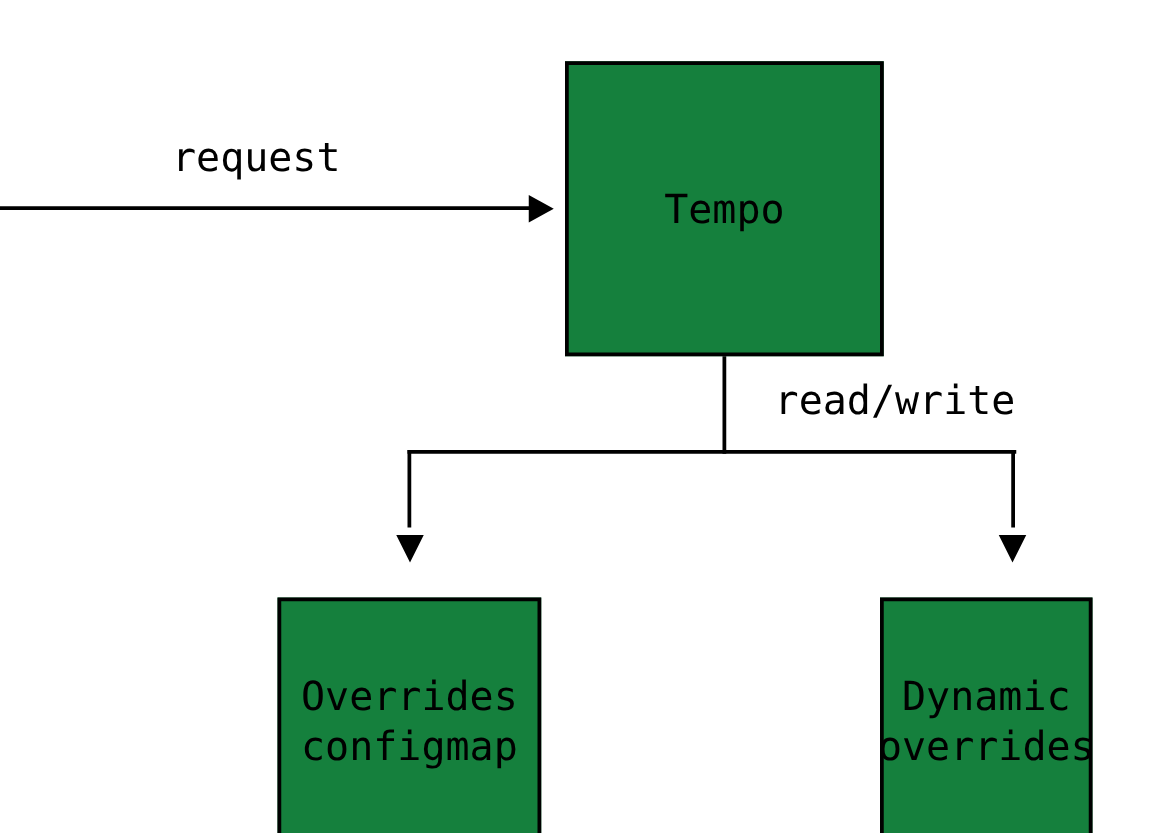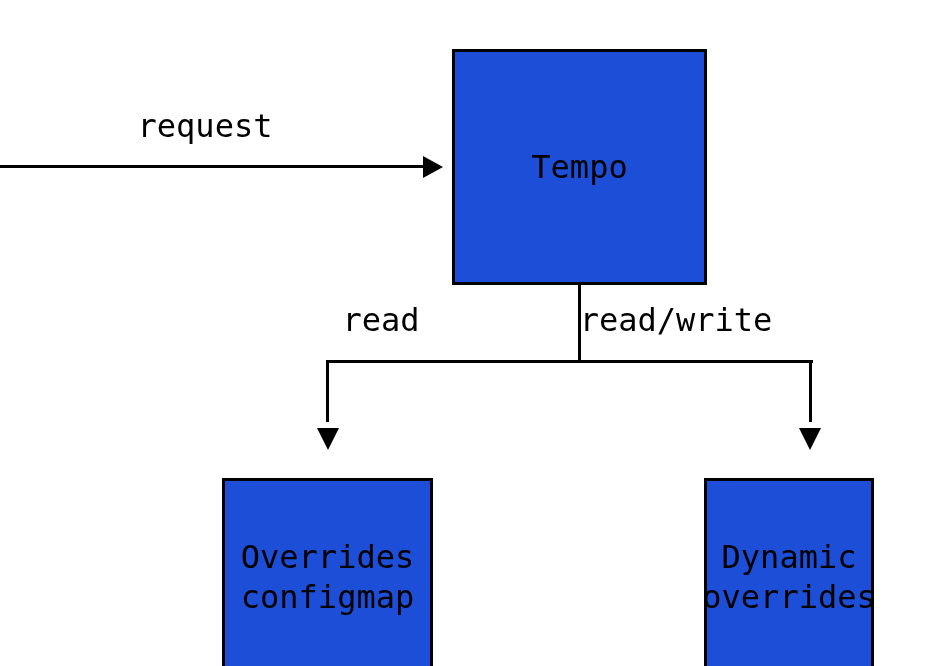--- a/index.html
+++ b/index.html
@@ -13,21 +13,21 @@
     height: 666px;
     background: #ffffff;
     font-family: "DejaVu Sans Mono", "Liberation Mono", monospace;
     color: #000000;
     overflow: hidden;
     margin-top: 30px;
   }
   .node {
     position: absolute;
     border: 3px solid #000000;
-    background: #1d4ed8;
+    background: #15803d;
     box-sizing: border-box;
     display: flex;
     align-items: center;
     justify-content: center;
     text-align: center;
     font-size: 32px;
     line-height: 40px;
     white-space: pre-line;
   }
   .node-tempo   { left: 452px; top: 19px;  width: 255px; height: 236px; }
@@ -63,41 +63,40 @@
   .arrow-down-right { left: 799px; top: 398px; }
 
   .edge-label {
     position: absolute;
     font-size: 32px;
     white-space: nowrap;
     transform: translate(-50%, -50%);
   }
   .label-request    { left: 205px; top: 96px; }
   .label-read       { left: 381px; top: 290px; }
-  .label-read-write { left: 676px; top: 290px; text-align: right; }
+  .label-read-write { left: 716px; top: 290px; text-align: right; }
 </style>
 </head>
 <body>
 
 <div class="canvas">
 
   <div class="edge-label label-request">request</div>
   <div class="edge-line line-request"></div>
   <div class="arrow-right"></div>
 
   <div class="node node-tempo">
     <span>Tempo</span>
   </div>
 
   <div class="edge-line line-stem"></div>
   <div class="edge-line line-connector"></div>
   <div class="edge-line line-branch-l"></div>
   <div class="edge-line line-branch-r"></div>
 
-  <div class="edge-label label-read">read</div>
   <div class="edge-label label-read-write">read/write</div>
 
   <div class="arrow-down arrow-down-left"></div>
   <div class="arrow-down arrow-down-right"></div>
 
   <div class="node node-left">
     <span>Overrides
 configmap</span>
   </div>
 

